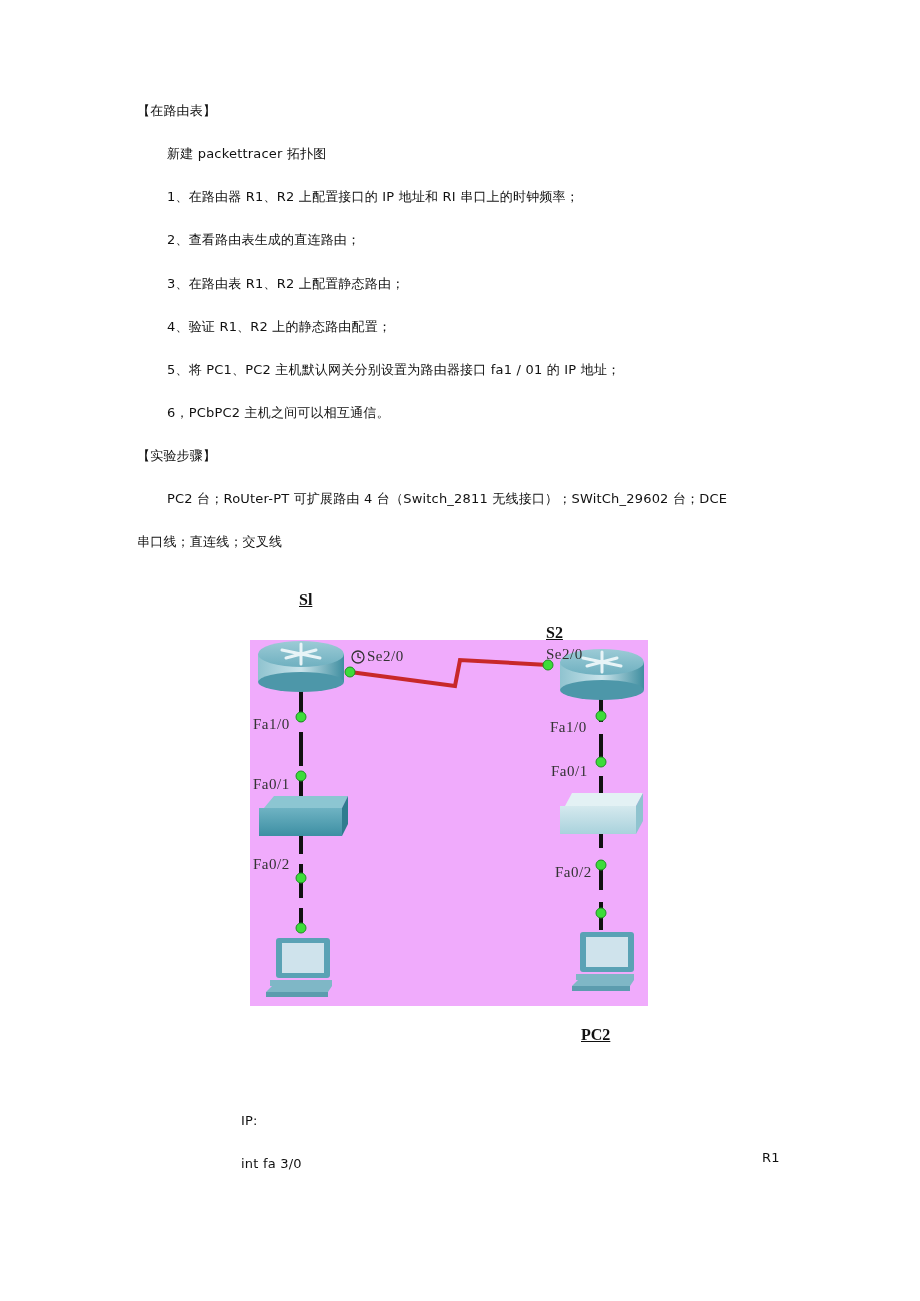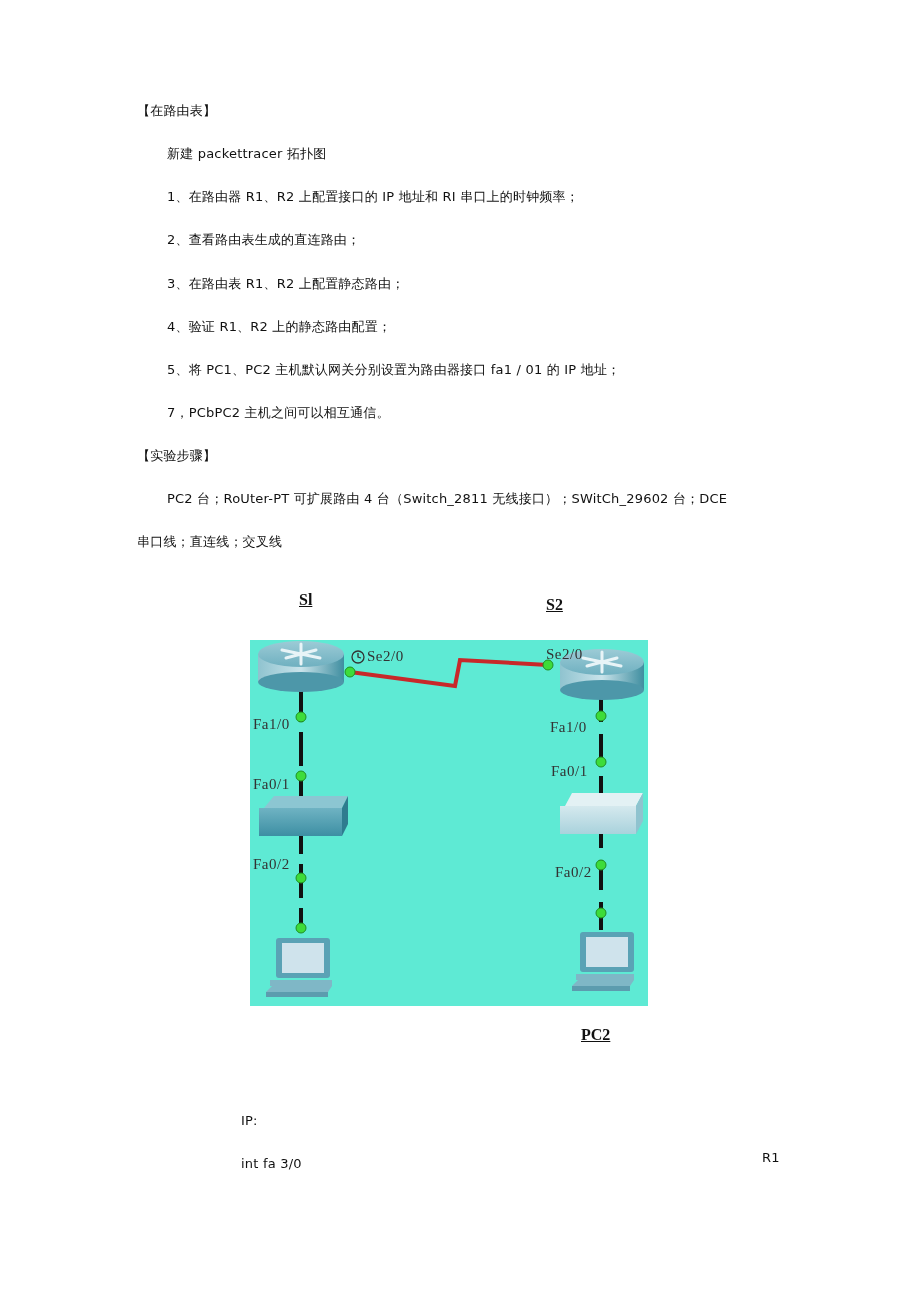--- a/index.html
+++ b/index.html
@@ -2,42 +2,42 @@
 <html><head>
   <meta charset="utf-8">
   <style>
     html, body { margin: 0; padding: 0; background: #ffffff; }
     body { width: 920px; height: 1301px; position: relative; overflow: hidden;
            font-family: "DejaVu Sans", "Liberation Sans", sans-serif; color: #111; }
     .txt { position: absolute; font-size: 13px; line-height: 16px; white-space: nowrap; letter-spacing: 0.2px; }
     .hdr { font-size: 13px; }
     .serif-lbl { position: absolute; font-family: "Liberation Serif", "DejaVu Serif", serif; font-weight: bold; font-size: 16px; text-decoration: underline; }
     .diagram { position: absolute; left: 250px; top: 640px; width: 398px; height: 366px;
-               background: #5eead4; }
+               background: #f0abfc; }
     .diagram svg { position: absolute; left: 0; top: 0; }
     .port-lbl { position: absolute; font-family: "Liberation Serif", "DejaVu Serif", serif; font-size: 15px; color: #333; letter-spacing: 0.5px; }
   </style>
 </head>
 <body>
 
 <div class="txt hdr" style="left:137px; top:103px;">【在路由表】</div>
 <div class="txt" style="left:167px; top:146px;">新建 packettracer 拓扑图</div>
 <div class="txt" style="left:167px; top:189px;">1、在路由器 R1、R2 上配置接口的 IP 地址和 RI 串口上的时钟频率；</div>
 <div class="txt" style="left:167px; top:232px;">2、查看路由表生成的直连路由；</div>
 <div class="txt" style="left:167px; top:276px;">3、在路由表 R1、R2 上配置静态路由；</div>
 <div class="txt" style="left:167px; top:319px;">4、验证 R1、R2 上的静态路由配置；</div>
 <div class="txt" style="left:167px; top:362px;">5、将 PC1、PC2 主机默认网关分别设置为路由器接口 fa1 / 01 的 IP 地址；</div>
-<div class="txt" style="left:167px; top:405px;">7，PCbPC2 主机之间可以相互通信。</div>
+<div class="txt" style="left:167px; top:405px;">6，PCbPC2 主机之间可以相互通信。</div>
 
 <div class="txt hdr" style="left:137px; top:448px;">【实验步骤】</div>
 <div class="txt" style="left:167px; top:491px;">PC2 台；RoUter-PT 可扩展路由 4 台（Switch_2811 无线接口）；SWitCh_29602 台；DCE</div>
 <div class="txt" style="left:137px; top:534px;">串口线；直连线；交叉线</div>
 
 <div class="serif-lbl" style="left:299px; top:591px;">Sl</div>
-<div class="serif-lbl" style="left:546px; top:596px;">S2</div>
+<div class="serif-lbl" style="left:546px; top:624px;">S2</div>
 <div class="serif-lbl" style="left:581px; top:1026px;">PC2</div>
 
 <div class="diagram">
   <svg width="398" height="366" viewBox="0 0 398 366" xmlns="http://www.w3.org/2000/svg">
     <defs>
       <linearGradient id="rtrTop" x1="0" y1="0" x2="0" y2="1">
         <stop offset="0" stop-color="#9ccbd6"></stop>
         <stop offset="1" stop-color="#6fb0c0"></stop>
       </linearGradient>
       <linearGradient id="rtrSide" x1="0" y1="0" x2="1" y2="0">

